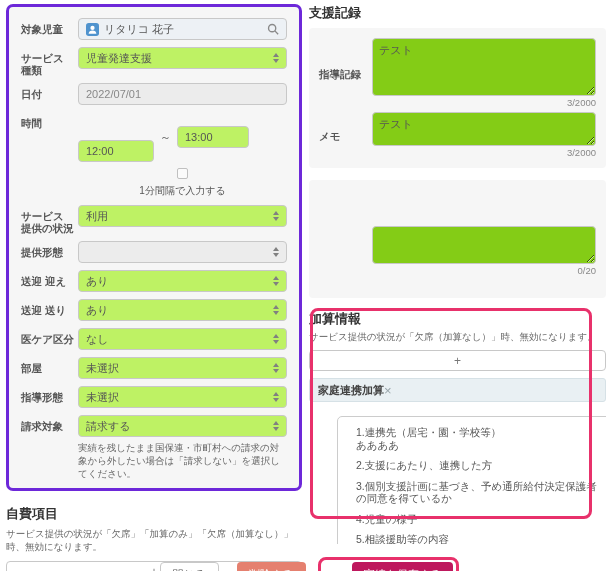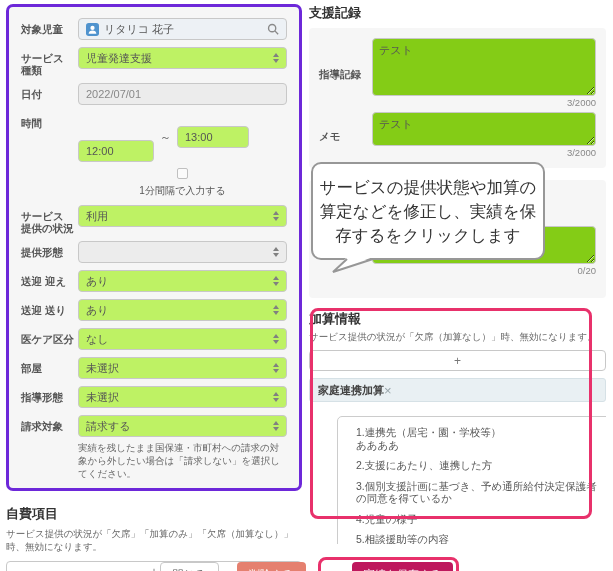--- a/index.html
+++ b/index.html
@@ -337,27 +337,20 @@
           <div class="citem prewrap">3.個別支援計画に基づき、予め通所給付決定保護者の同意を得ているか</div>
           <div class="citem prewrap">4.児童の様子</div>
           <div class="citem prewrap">5.相談援助等の内容</div>
 
         </div>
       </div>
       <div class="hl-addition"></div>
     </div>
   </div>
 
-  <div class="bubble">
-    <div class="bubble-box">サービスの提供状態や加算の算定などを修正し、実績を保存するをクリックします</div>
-    <svg width="50" height="16">
-      <polygon points="14,0 40,0 0,15" fill="#ffffff"></polygon>
-      <polyline points="14,2 0,15 40,2" fill="none" stroke="#979797" stroke-width="2"></polyline>
-    </svg>
-  </div>
 
   <div class="footer">
     <button class="btn btn-close">閉じる</button>
     <button class="btn btn-delete">削除する</button>
     <span class="save-wrap">
       <button class="btn btn-save">実績を保存する</button>
       <span class="hl-save"></span>
     </span>
   </div>
 

